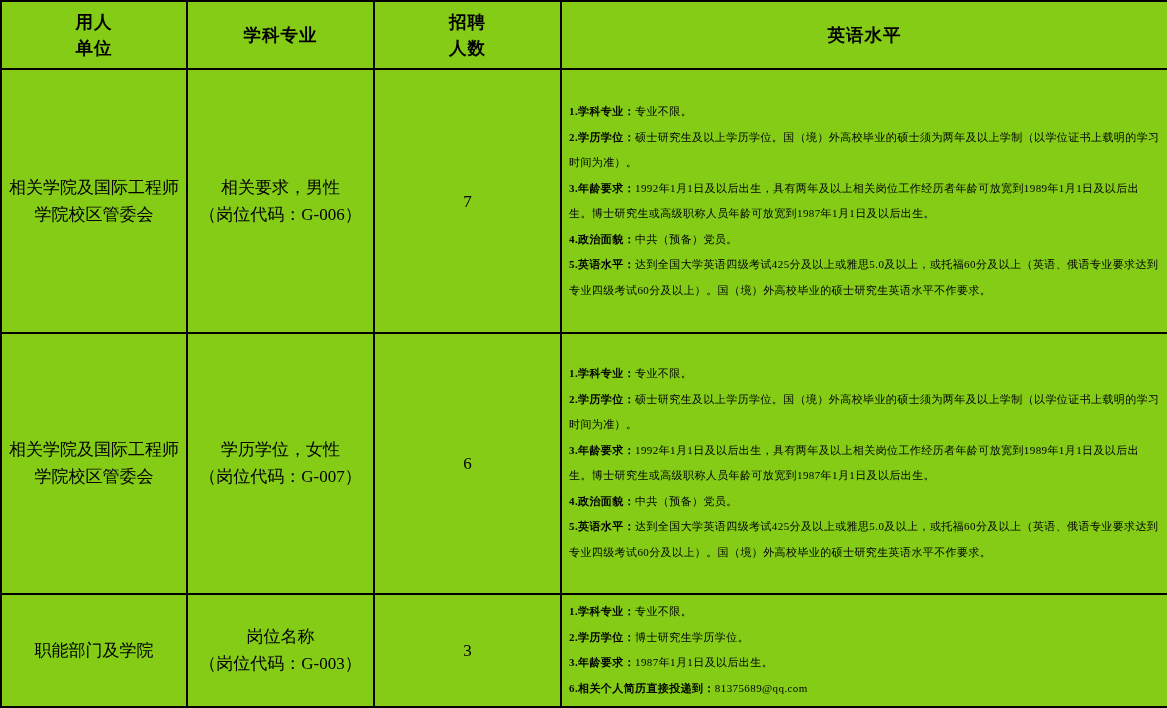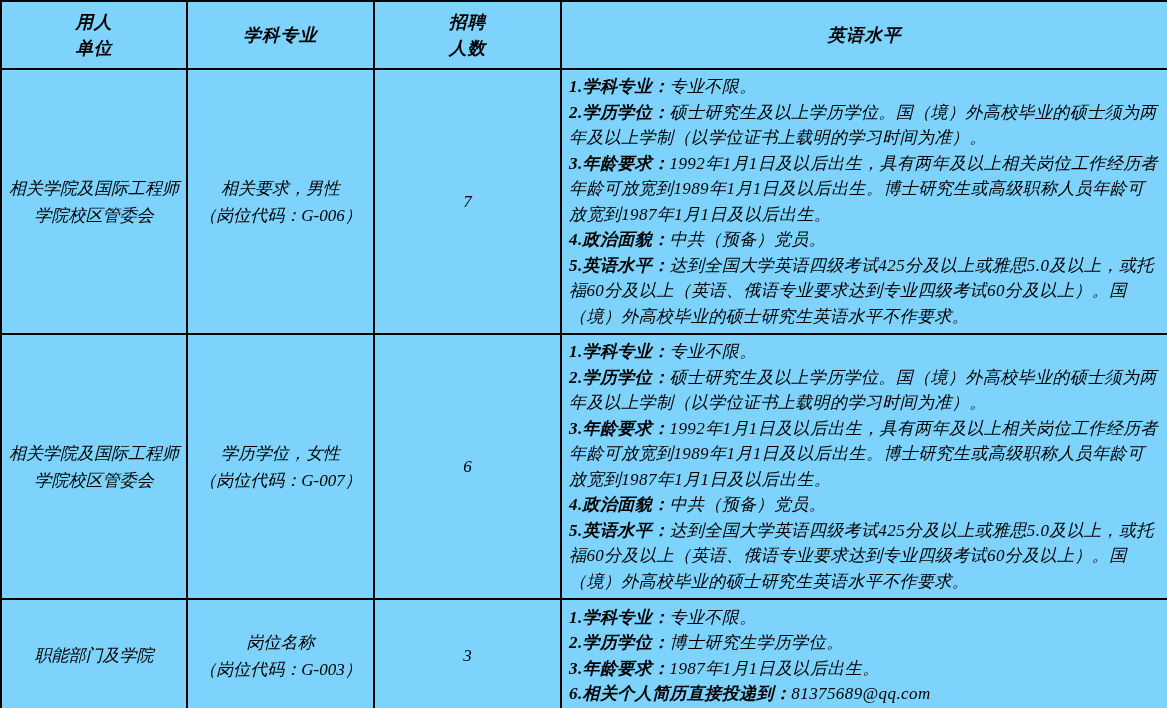--- a/index.html
+++ b/index.html
@@ -5,23 +5,22 @@
   html, body {
     margin: 0;
     padding: 0;
     background: #ffffff;
     font-family: "Liberation Serif", "DejaVu Serif", serif;
     color: #000000;
   }
   .page {
     width: 1167px;
     height: 708px;
-    background: #7dd3fc;
+    background: #84cc16;
     overflow: hidden;
-    font-style: italic;
   }
   table.recruit {
     width: 1167px;
     height: 708px;
     border-collapse: collapse;
     table-layout: fixed;
   }
   table.recruit td, table.recruit th {
     border: 2px solid #000000;
     vertical-align: middle;
@@ -36,21 +35,21 @@
     letter-spacing: 1px;
   }
   td.c-emp, td.c-pos, td.c-cnt {
     text-align: center;
     font-size: 17px;
     line-height: 27px;
     padding: 2px 3px;
   }
   td.c-req {
     text-align: left;
-    font-size: 17px;
+    font-size: 11px;
     line-height: 25.5px;
     padding: 4px 6px 4px 7px;
     letter-spacing: 0.4px;
   }
   td.c-req .req b {
     font-weight: bold;
   }
   tr.r-head { height: 68px; }
   tr.r-1 { height: 263px; }
   tr.r-2 { height: 260px; }

